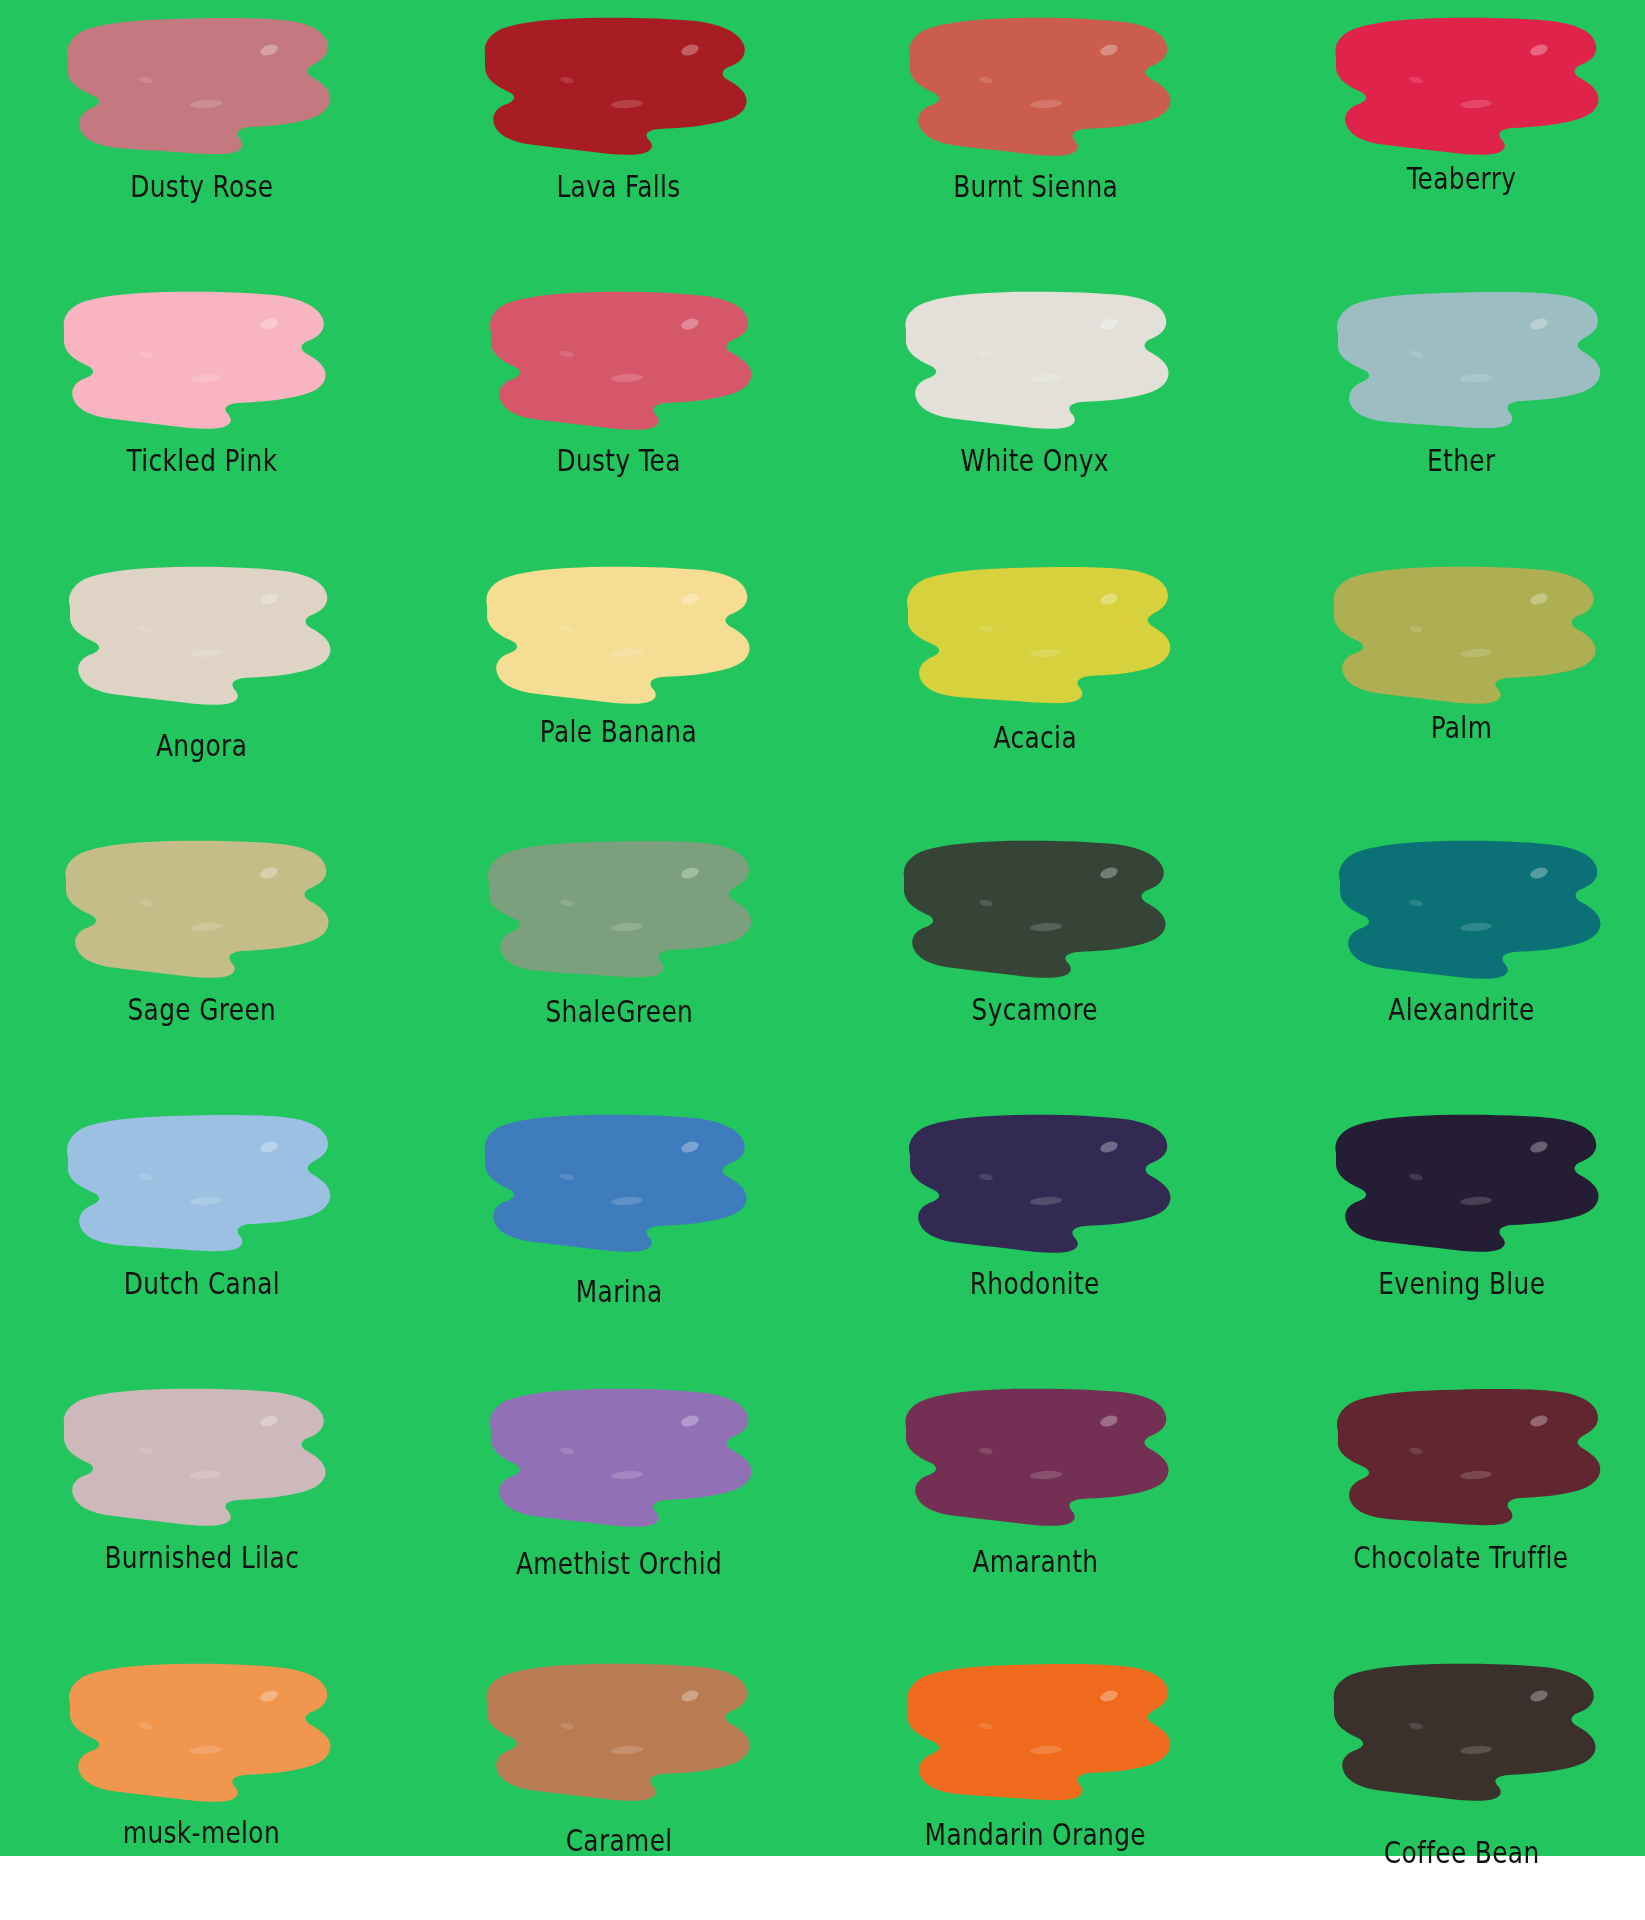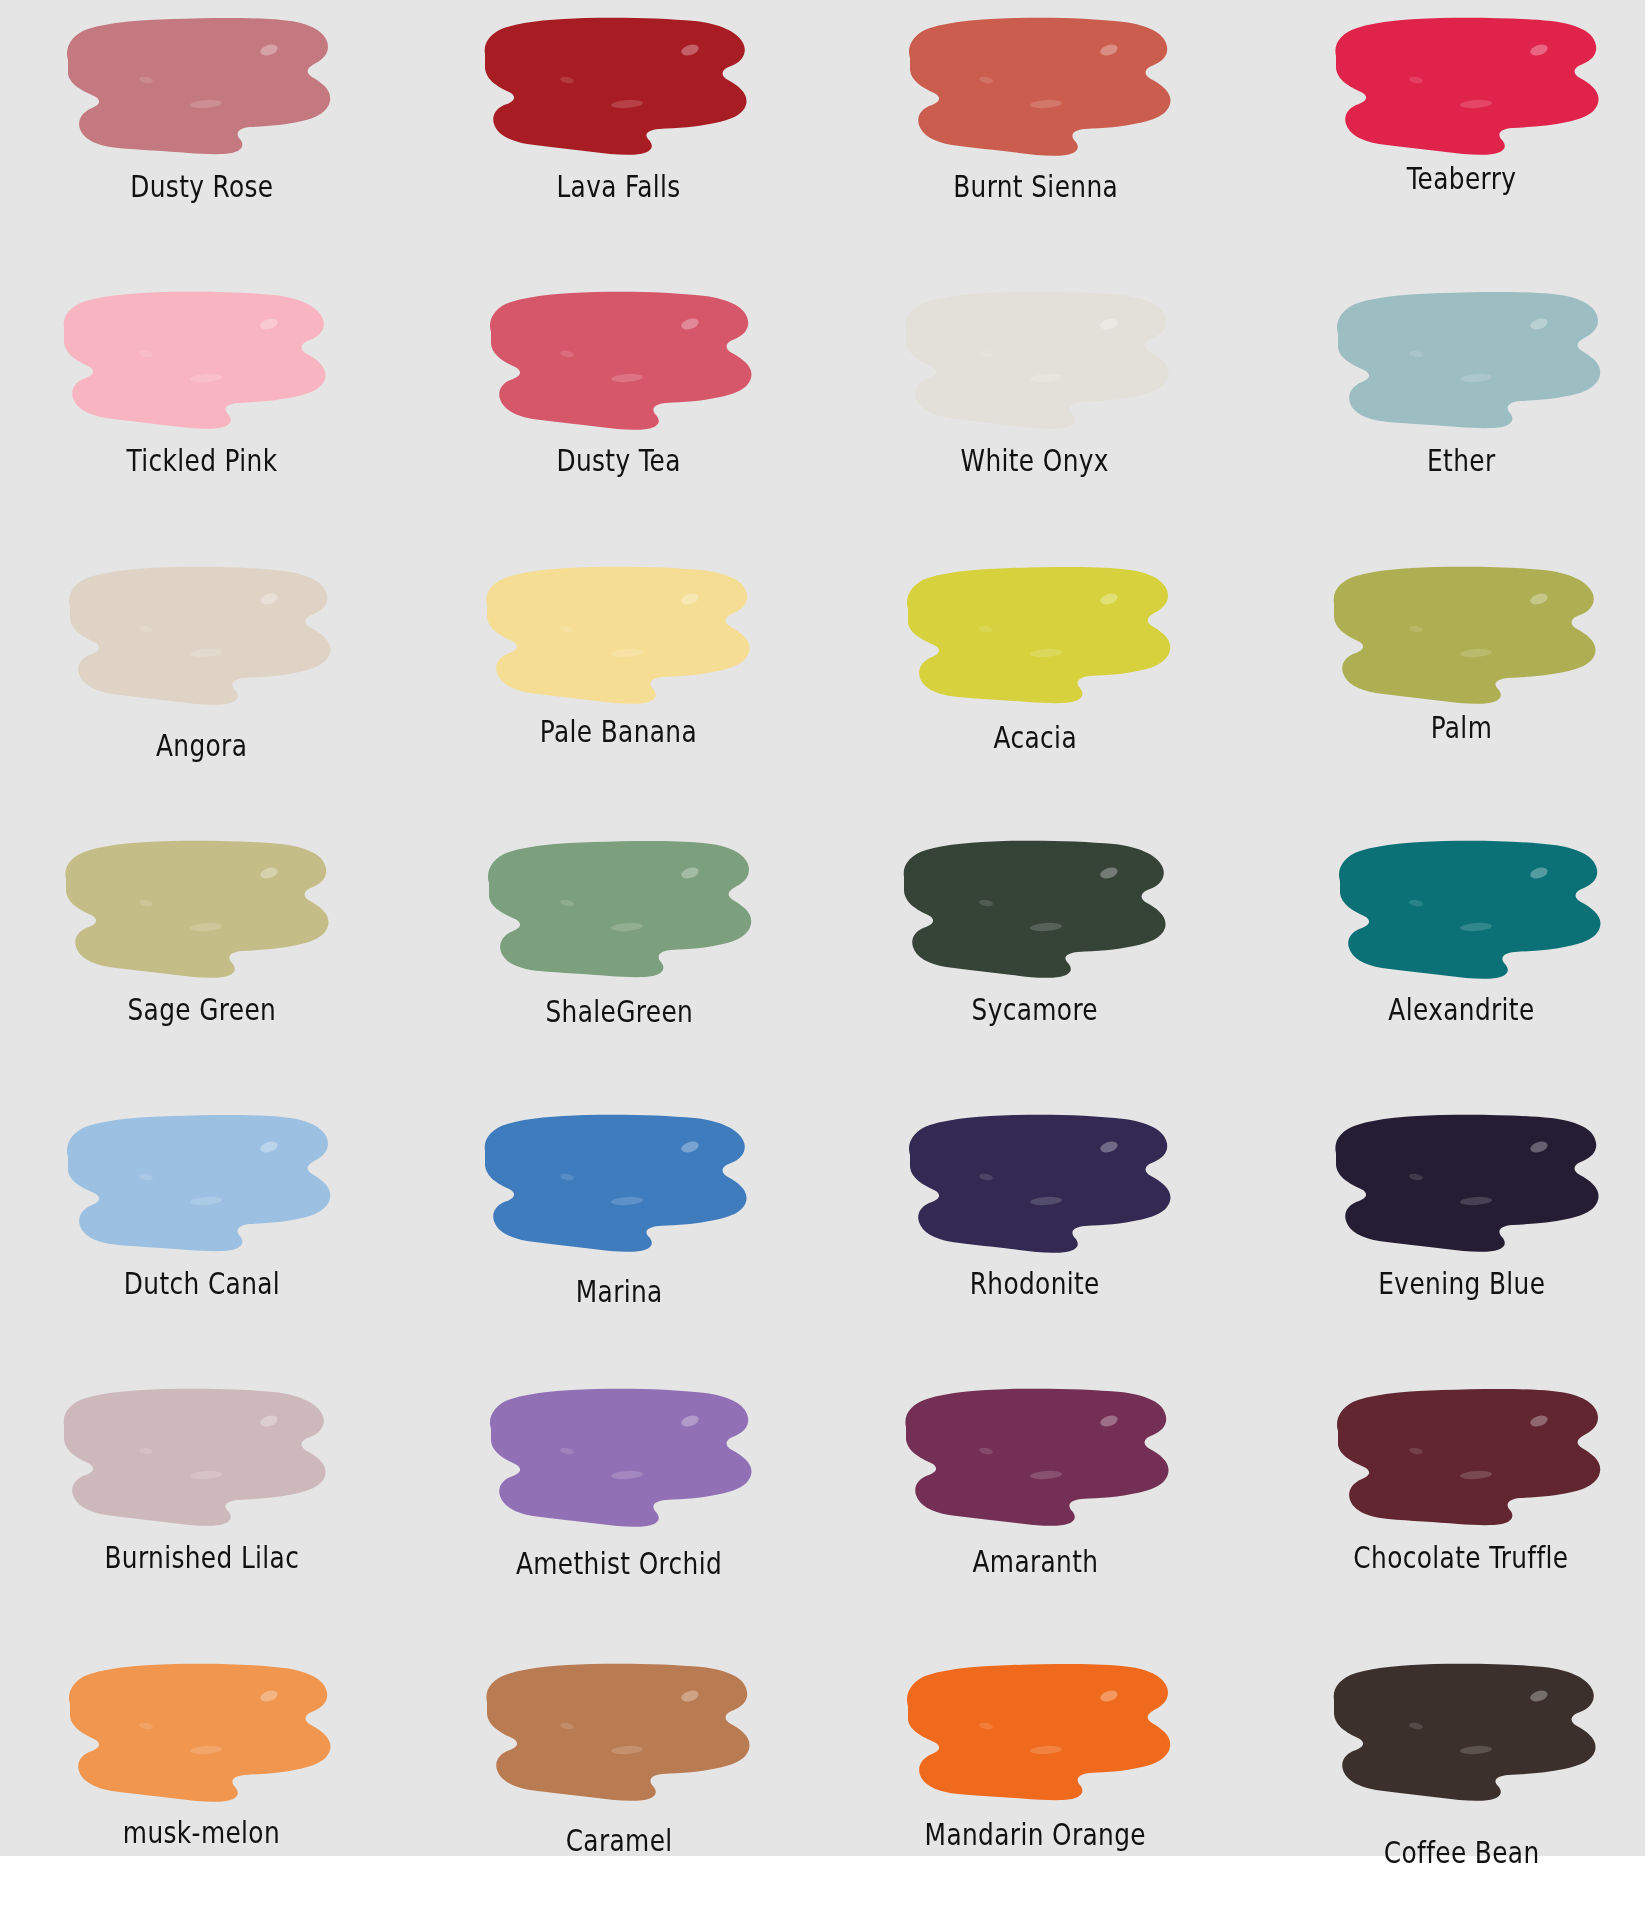--- a/index.html
+++ b/index.html
@@ -11,21 +11,21 @@
   body {
     width: 1645px;
     height: 1920px;
     font-family: "DejaVu Sans", sans-serif;
     overflow: hidden;
   }
   #chart {
     position: relative;
     width: 1645px;
     height: 1856px;
-    background: #e5e5e5;
+    background: #22c55e;
   }
   .swatch-grid {
     display: grid;
     grid-template-columns: repeat(4, 411.25px);
     grid-template-rows: repeat(7, 274.3px);
     width: 1645px;
     height: 1920px;
   }
   .cell {
     position: relative;

